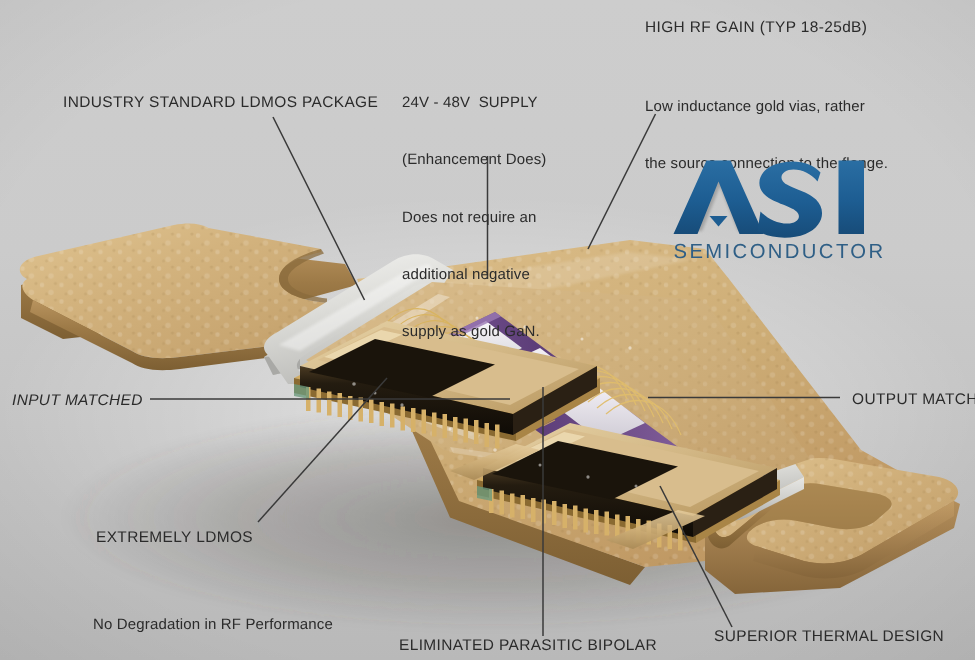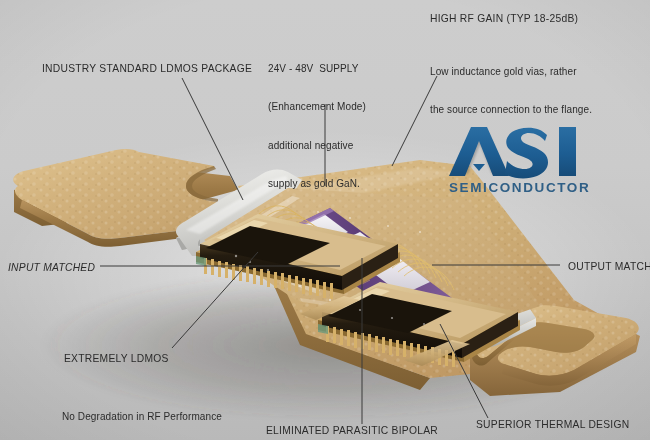--- a/index.html
+++ b/index.html
@@ -451,21 +451,22 @@
     <line x1="560" y1="265" x2="432" y2="265"></line>
     <line x1="172" y1="348" x2="258" y2="252"></line>
     <line x1="362" y1="424" x2="362" y2="258"></line>
     <line x1="488" y1="418" x2="440" y2="324"></line>
   </svg>
 
   <div class="lbl caps" style="left:42px; top:62px;">INDUSTRY STANDARD LDMOS PACKAGE</div>
 
   <div class="lbl para" style="left:268px; top:38px;">
     <div>24V - 48V  SUPPLY</div>
-    <div>(Enhancement Mode)</div>
+    <div>(Enhancement Does)</div>
+    <div>Does not require an</div>
     <div>additional negative</div>
     <div>supply as gold GaN.</div>
   </div>
 
   <div class="lbl caps" style="left:430px; top:12px;">HIGH RF GAIN (TYP 18-25dB)</div>
 
   <div class="lbl para" style="left:430px; top:41px;">
     <div>Low inductance gold vias, rather</div>
     <div>the source connection to the flange.</div>
   </div>
@@ -480,21 +481,21 @@
     <div>No Degradation in RF Performance</div>
     
     
     
   </div>
 
   <div class="lbl caps" style="left:266px; top:424px;">ELIMINATED PARASITIC BIPOLAR</div>
 
   <div class="lbl caps" style="left:476px; top:418px;">SUPERIOR THERMAL DESIGN</div>
 
-  <div style="position:absolute; left:443px; top:124px; width:150px; height:76px;font-weight:bold;">
+  <div style="position:absolute; left:443px; top:104px; width:150px; height:76px;">
     <svg width="150" height="76" viewBox="0 0 150 76">
       <defs>
         <linearGradient id="gLogo" x1="0" y1="0" x2="0" y2="1">
           <stop offset="0" stop-color="#2a6ea3"></stop>
           <stop offset=".55" stop-color="#1d5d92"></stop>
           <stop offset="1" stop-color="#174c79"></stop>
         </linearGradient>
       </defs>
       <g filter="url(#soft2)" opacity=".35">
         <path d="M10,50 L30,6 L44,6 L64,50 L49,50 L37,20 L25,50 Z" fill="#555"></path>

